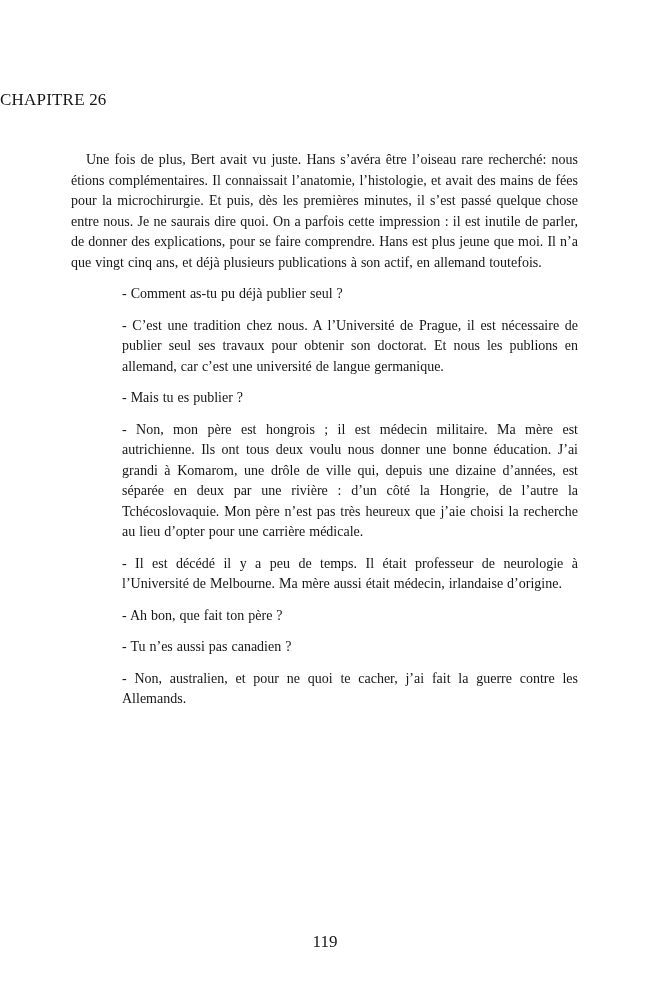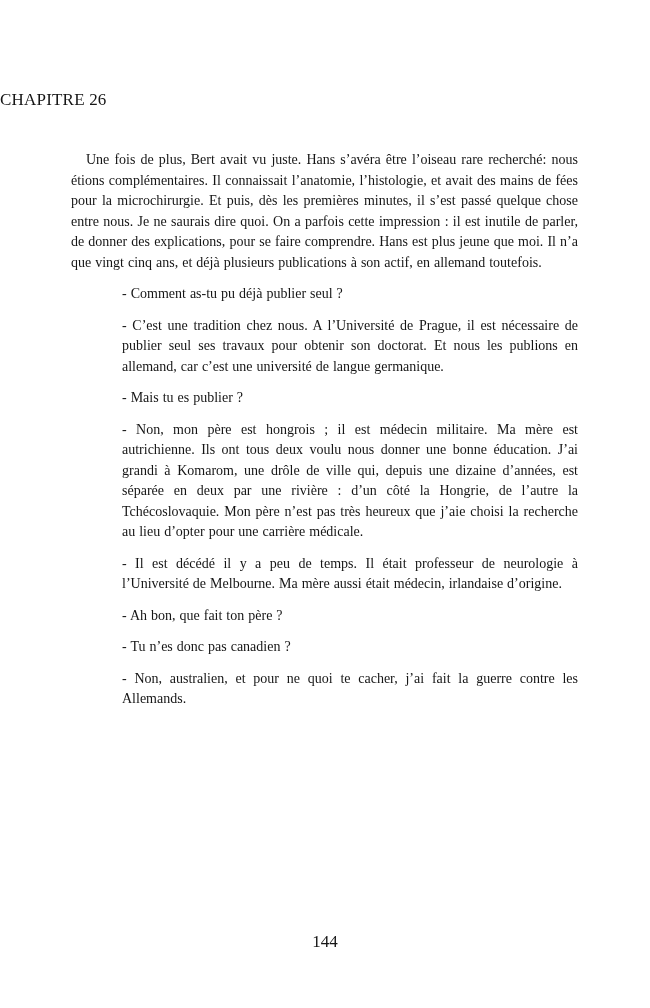--- a/index.html
+++ b/index.html
@@ -63,19 +63,19 @@
   <div class="chapter-title">CHAPITRE 26</div>
 
   <div class="text-block">
     <p class="body-para">Une fois de plus, Bert avait vu juste. Hans s’avéra être l’oiseau rare recherché: nous étions complémentaires. Il connaissait l’anatomie, l’histologie, et avait des mains de fées pour la microchirurgie. Et puis, dès les premières minutes, il s’est passé quelque chose entre nous. Je ne saurais dire quoi. On a parfois cette impression : il est inutile de parler, de donner des explications, pour se faire comprendre. Hans est plus jeune que moi. Il n’a que vingt cinq ans, et déjà plusieurs publications à son actif, en allemand toutefois.</p>
     <p class="dialogue-para">- Comment as-tu pu déjà publier seul ?</p>
     <p class="dialogue-para">- C’est une tradition chez nous. A l’Université de Prague, il est nécessaire de publier seul ses travaux pour obtenir son doctorat. Et nous les publions en allemand, car c’est une université de langue germanique.</p>
     <p class="dialogue-para">- Mais tu es publier ?</p>
     <p class="dialogue-para">- Non, mon père est hongrois ; il est médecin militaire. Ma mère est autrichienne. Ils ont tous deux voulu nous donner une bonne éducation. J’ai grandi à Komarom, une drôle de ville qui, depuis une dizaine d’années, est séparée en deux par une rivière : d’un côté la Hongrie, de l’autre la Tchécoslovaquie. Mon père n’est pas très heureux que j’aie choisi la recherche au lieu d’opter pour une carrière médicale.</p>
     <p class="dialogue-para">- Il est décédé il y a peu de temps. Il était professeur de neurologie à l’Université de Melbourne. Ma mère aussi était médecin, irlandaise d’origine.</p>
     <p class="dialogue-para">- Ah bon, que fait ton père ?</p>
-    <p class="dialogue-para">- Tu n’es donc pas canadien ?</p>
+    <p class="dialogue-para">- Tu n’es aussi pas canadien ?</p>
     <p class="dialogue-para">- Non, australien, et pour ne quoi te cacher, j’ai fait la guerre contre les Allemands.</p>
   </div>
 
-  <div class="page-number">144</div>
+  <div class="page-number">119</div>
 
 </div>
 
 </body></html>

